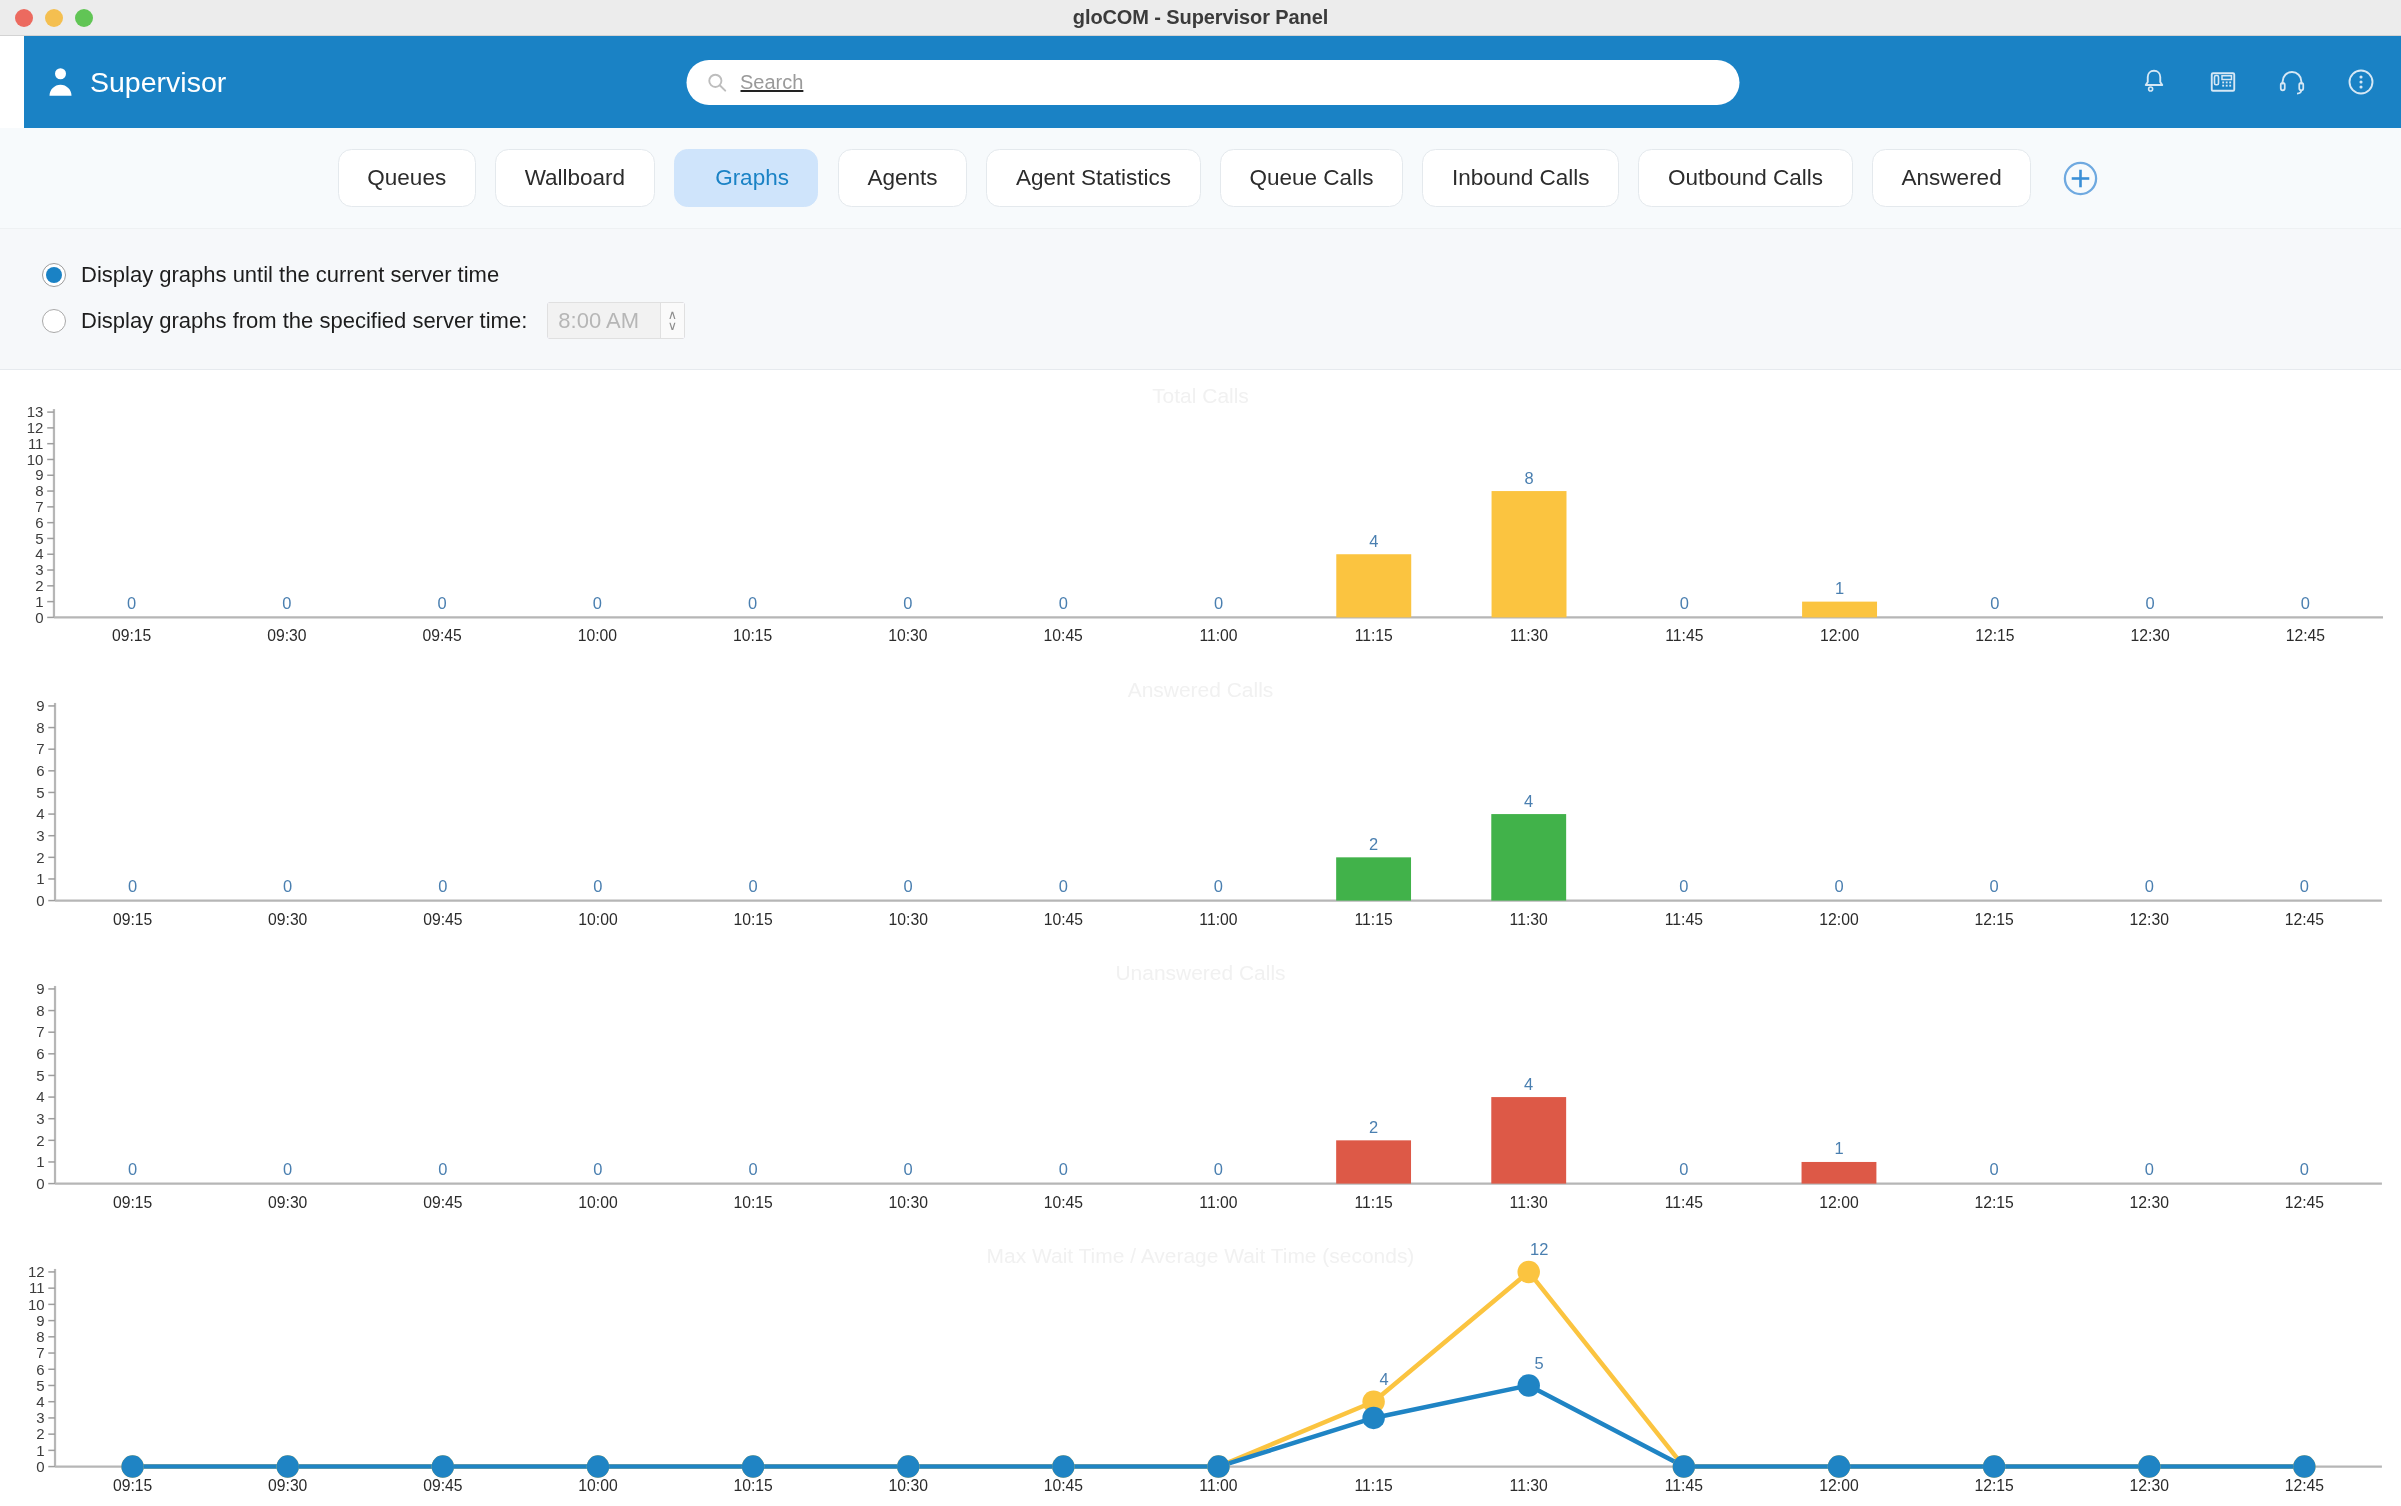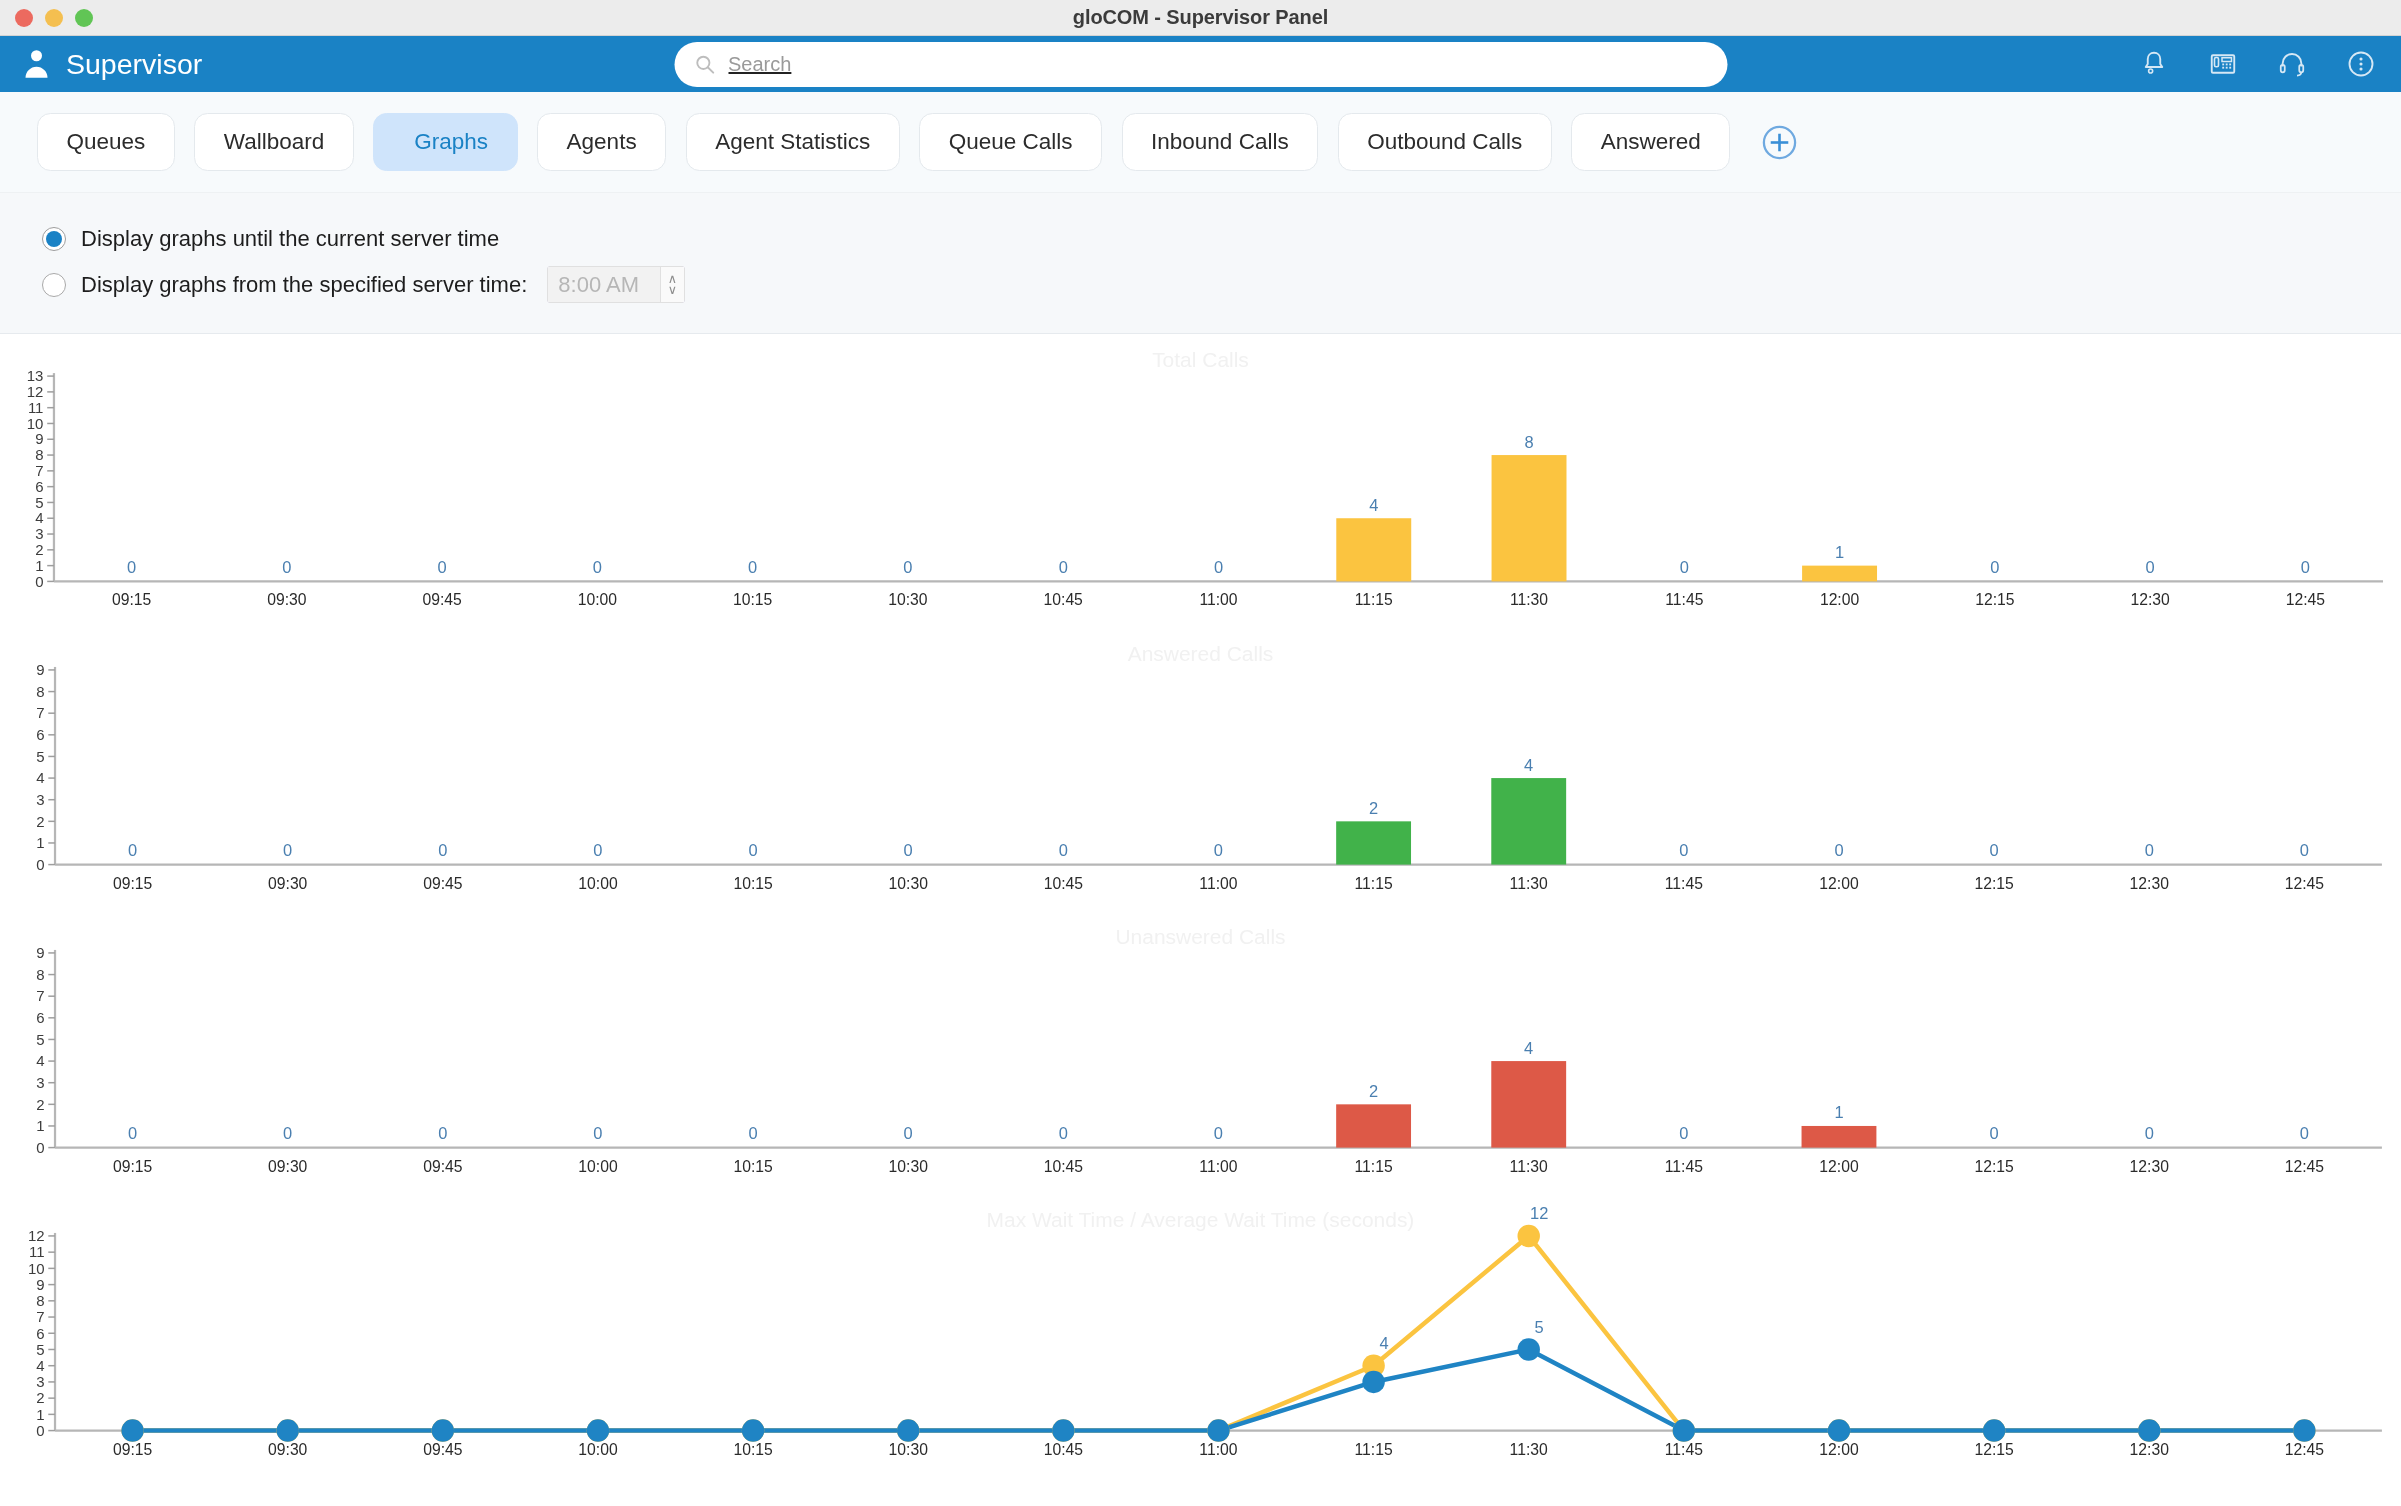--- a/index.html
+++ b/index.html
@@ -24,24 +24,25 @@
   .dot.yellow { background: #f4bf50; }
   .dot.green  { background: #61c555; }
   .win-title {
     position: absolute; left: 0; right: 0; text-align: center;
     font-size: 20px; font-weight: bold; color: #3b3b3b;
     letter-spacing: -0.1px;
   }
 
   
   .header {
-    height: 56px;
+    height: 92px;
     background: #1a82c5;
     display: flex; align-items: center;
     position: relative;
+    margin-left: 24px;
   }
   .brand { display: flex; align-items: center; margin-left: 19.5px; gap: 13.5px; }
   .brand-icon { width: 33px; height: 34px; }
   .brand-text { color: #fff; font-size: 28.5px; font-weight: 400; }
   .searchwrap {
     position: absolute; left: 50%; transform: translateX(-50%);
     width: 1053px; height: 45px;
     background: #fff; border-radius: 22.5px;
     display: flex; align-items: center; padding: 0 19.5px;
   }
@@ -57,20 +58,21 @@
     display: flex; align-items: center; gap: 39px;
   }
   .head-icons svg { display: block; }
 
   
   .tabbar {
     background: #f7fafc;
     padding: 21px 0 21px 37px;
     display: flex; align-items: center; gap: 19.5px;
     border-bottom: 0.7px solid #eef1f3;
+    justify-content: center;
   }
   .tab {
     height: 58px; min-width: 45px;
     padding: 0 28.5px;
     background: #fff;
     border: 0.7px solid #e4e9ed;
     border-radius: 13.5px;
     display: flex; align-items: center; justify-content: center;
     font-size: 22.5px; color: #2c2c2c;
     white-space: nowrap;

